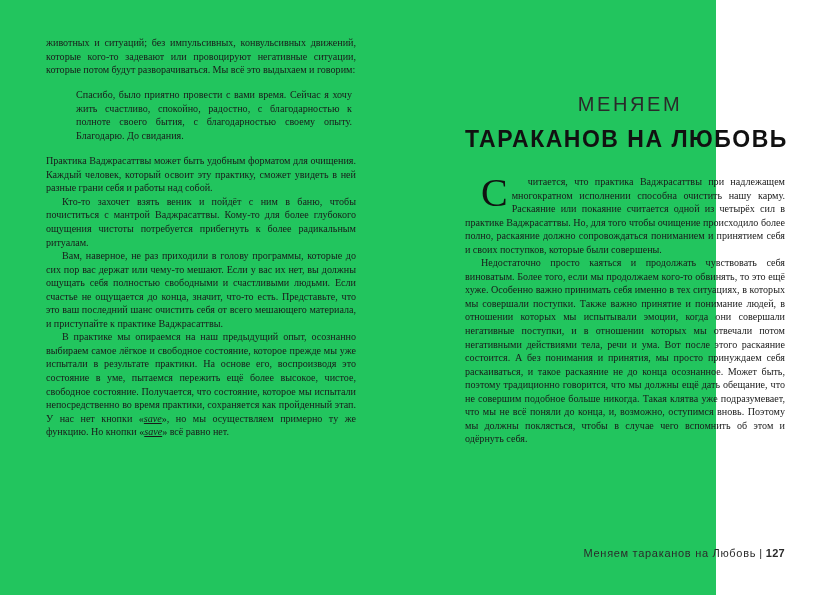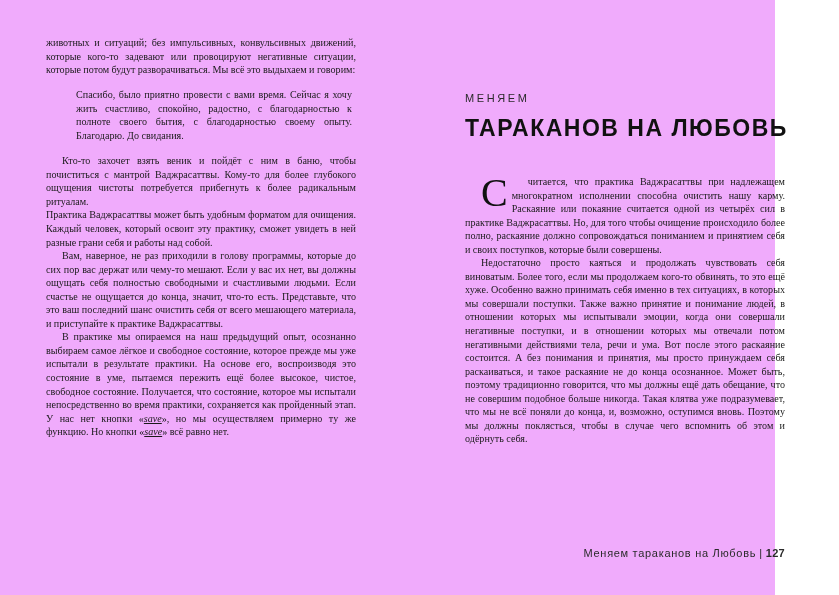--- a/index.html
+++ b/index.html
@@ -12,23 +12,23 @@
     width: 839px;
     height: 595px;
     overflow: hidden;
     font-family: "Liberation Serif", "DejaVu Serif", serif;
     color: #1a1a1a;
     -webkit-font-smoothing: antialiased;
   }
 
   .spread {
     position: relative;
-    width: 775px;
+    width: 716px;
     height: 595px;
-    background: #f0abfc;
+    background: #22c55e;
     box-sizing: border-box;
   }
 
   
   .page-left {
     position: absolute;
     left: 0;
     top: 0;
     width: 419px;
     height: 595px;
@@ -52,26 +52,27 @@
   }
   .chapter-head {
     position: absolute;
     left: 46px;
     top: 92px;
     width: 330px;
     font-family: "Liberation Sans", "DejaVu Sans", sans-serif;
     color: #161616;
   }
   .chapter-kicker {
-    font-size: 11px;
+    font-size: 20px;
     font-weight: 300;
     letter-spacing: 2.6px;
     line-height: 1.2;
     text-transform: uppercase;
     color: #2a2a2a;
+    text-align: center;
   }
   .chapter-title {
     margin-top: 9px;
     font-size: 23px;
     font-weight: 700;
     letter-spacing: 1.5px;
     line-height: 1.25;
     text-transform: uppercase;
     color: #111111;
   }
@@ -149,23 +150,23 @@
 
   <div class="page-left">
     <div class="col-left">
 
       <p class="body first">животных и ситуаций; без импульсивных, конвульсивных движений, которые кого-то задевают или провоцируют негативные ситуации, которые потом будут разворачиваться. Мы всё это выдыхаем и говорим:</p>
 
       <div class="quote">
         <p>Спасибо, было приятно провести с вами время. Сейчас я хочу жить счастливо, спокойно, радостно, с благодарностью к полноте своего бытия, с благодарностью своему опыту. Благодарю. До свидания.</p>
       </div>
 
+      <p class="body first">Практика Ваджрасаттвы может быть удобным форматом для очищения. Каждый человек, который освоит эту практику, сможет увидеть в ней разные грани себя и работы над собой.</p>
+
       <p class="body">Кто-то захочет взять веник и пойдёт с ним в баню, чтобы почиститься с мантрой Ваджрасаттвы. Кому-то для более глубокого ощущения чистоты потребуется прибегнуть к более радикальным ритуалам.</p>
-
-      <p class="body first">Практика Ваджрасаттвы может быть удобным форматом для очищения. Каждый человек, который освоит эту практику, сможет увидеть в ней разные грани себя и работы над собой.</p>
 
       <p class="body">Вам, наверное, не раз приходили в голову программы, которые до сих пор вас держат или чему-то мешают. Если у вас их нет, вы должны ощущать себя полностью свободными и счастливыми людьми. Если счастье не ощущается до конца, значит, что-то есть. Представьте, что это ваш последний шанс очистить себя от всего мешающего материала, и приступайте к практике Ваджрасаттвы.</p>
 
       <p class="body"><span>В практике мы опираемся на наш предыдущий опыт, осознанно выбираем самое лёгкое и свободное состояние, которое прежде мы уже испытали в результате практики. На основе его, воспроизводя это состояние в уме, пытаемся пережить ещё более высокое, чистое, свободное состояние. Получается, что состояние, которое мы испытали непосредственно во время практики, сохраняется как пройденный этап. У нас нет кнопки «</span><em class="save">save</em><span>», но мы осуществляем примерно ту же функцию. Но кнопки «</span><em class="save">save</em><span>» всё равно нет.</span></p>
 
     </div>
   </div>
 
   <div class="page-right">
 

